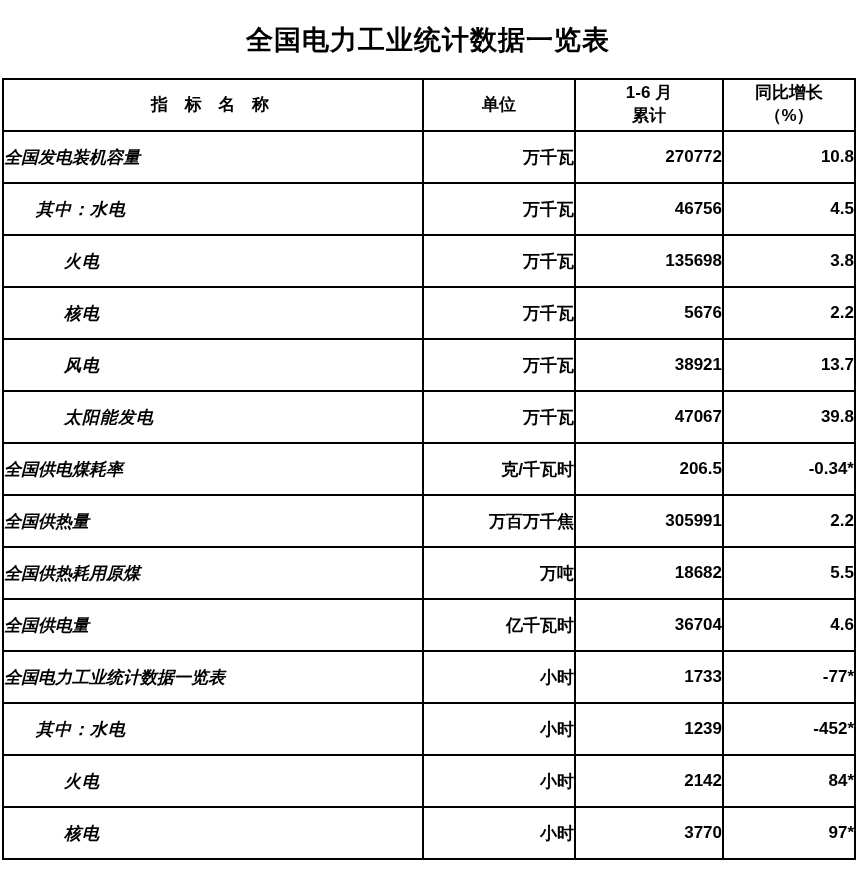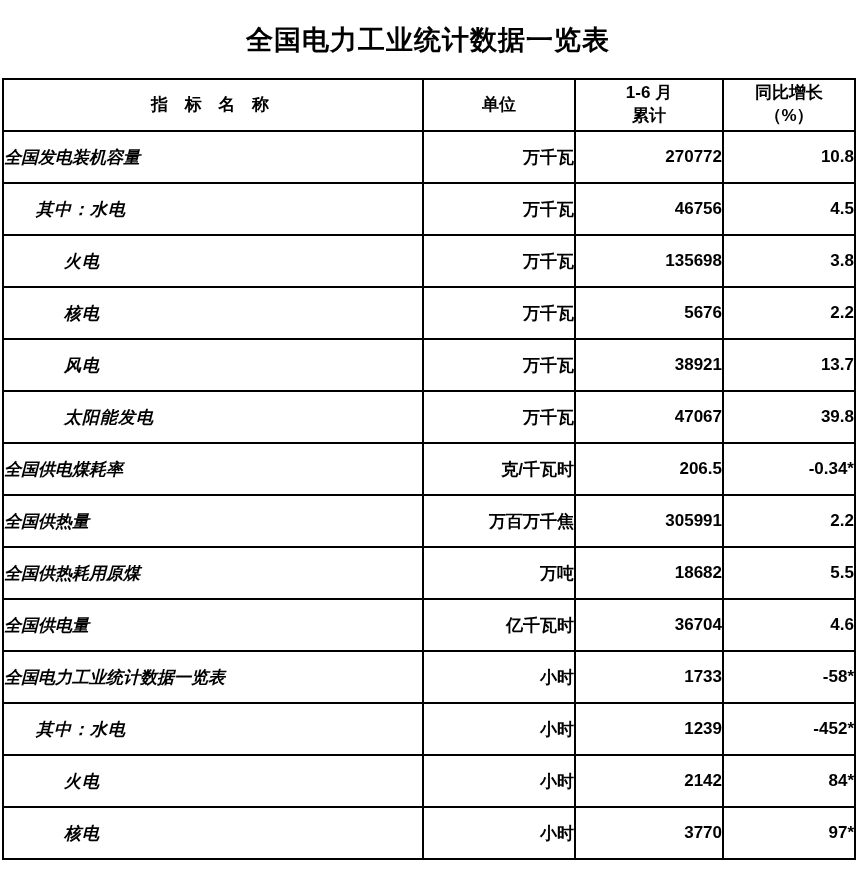--- a/index.html
+++ b/index.html
@@ -164,21 +164,21 @@
         <tr>
           <td class="name">全国供电量</td>
           <td class="unit">亿千瓦时</td>
           <td class="value">36704</td>
           <td class="growth">4.6</td>
         </tr>
         <tr>
           <td class="name">全国电力工业统计数据一览表</td>
           <td class="unit">小时</td>
           <td class="value">1733</td>
-          <td class="growth">-58*</td>
+          <td class="growth">-77*</td>
         </tr>
         <tr>
           <td class="name indent1">其中：水电</td>
           <td class="unit">小时</td>
           <td class="value">1239</td>
           <td class="growth">-452*</td>
         </tr>
         <tr>
           <td class="name indent2">火电</td>
           <td class="unit">小时</td>

